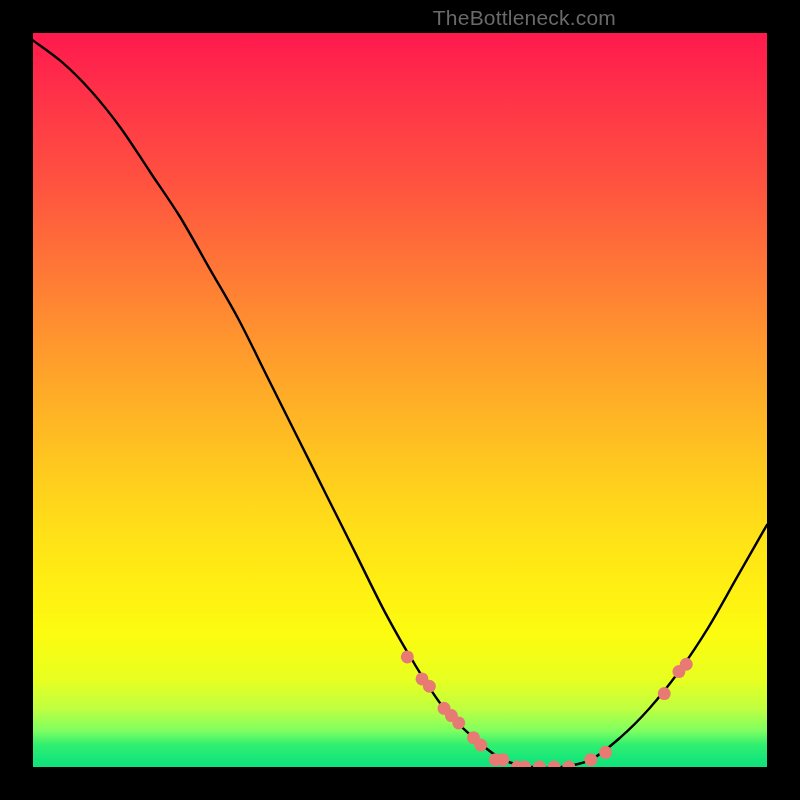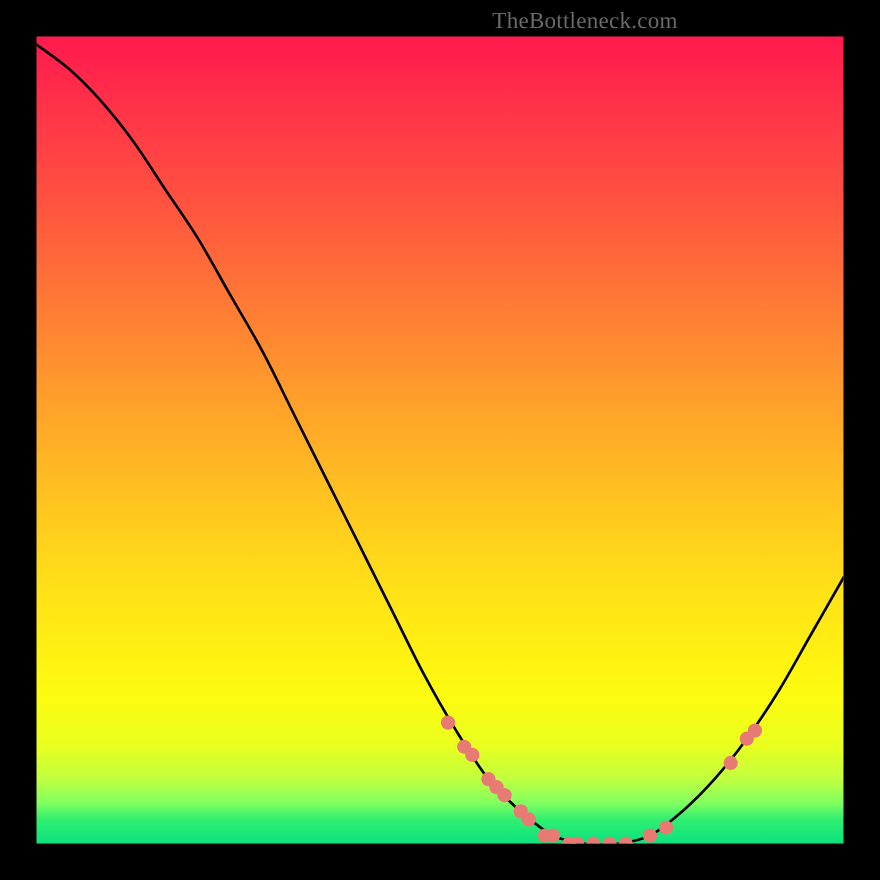--- a/index.html
+++ b/index.html
@@ -8,21 +8,20 @@
     width: 800px;
     height: 800px;
     background: #000;
     overflow: hidden;
     font-family: Arial, Helvetica, sans-serif;
   }
   .chart-container {
     position: relative;
     width: 644px;
     height: 800px;
-    font-family: Liberation Serif, serif;
   }
   .plot-area {
     position: absolute;
     left: 33px;
     top: 33px;
     width: 734px;
     height: 734px;
     overflow: hidden;
   }
   .gradient-bg {

